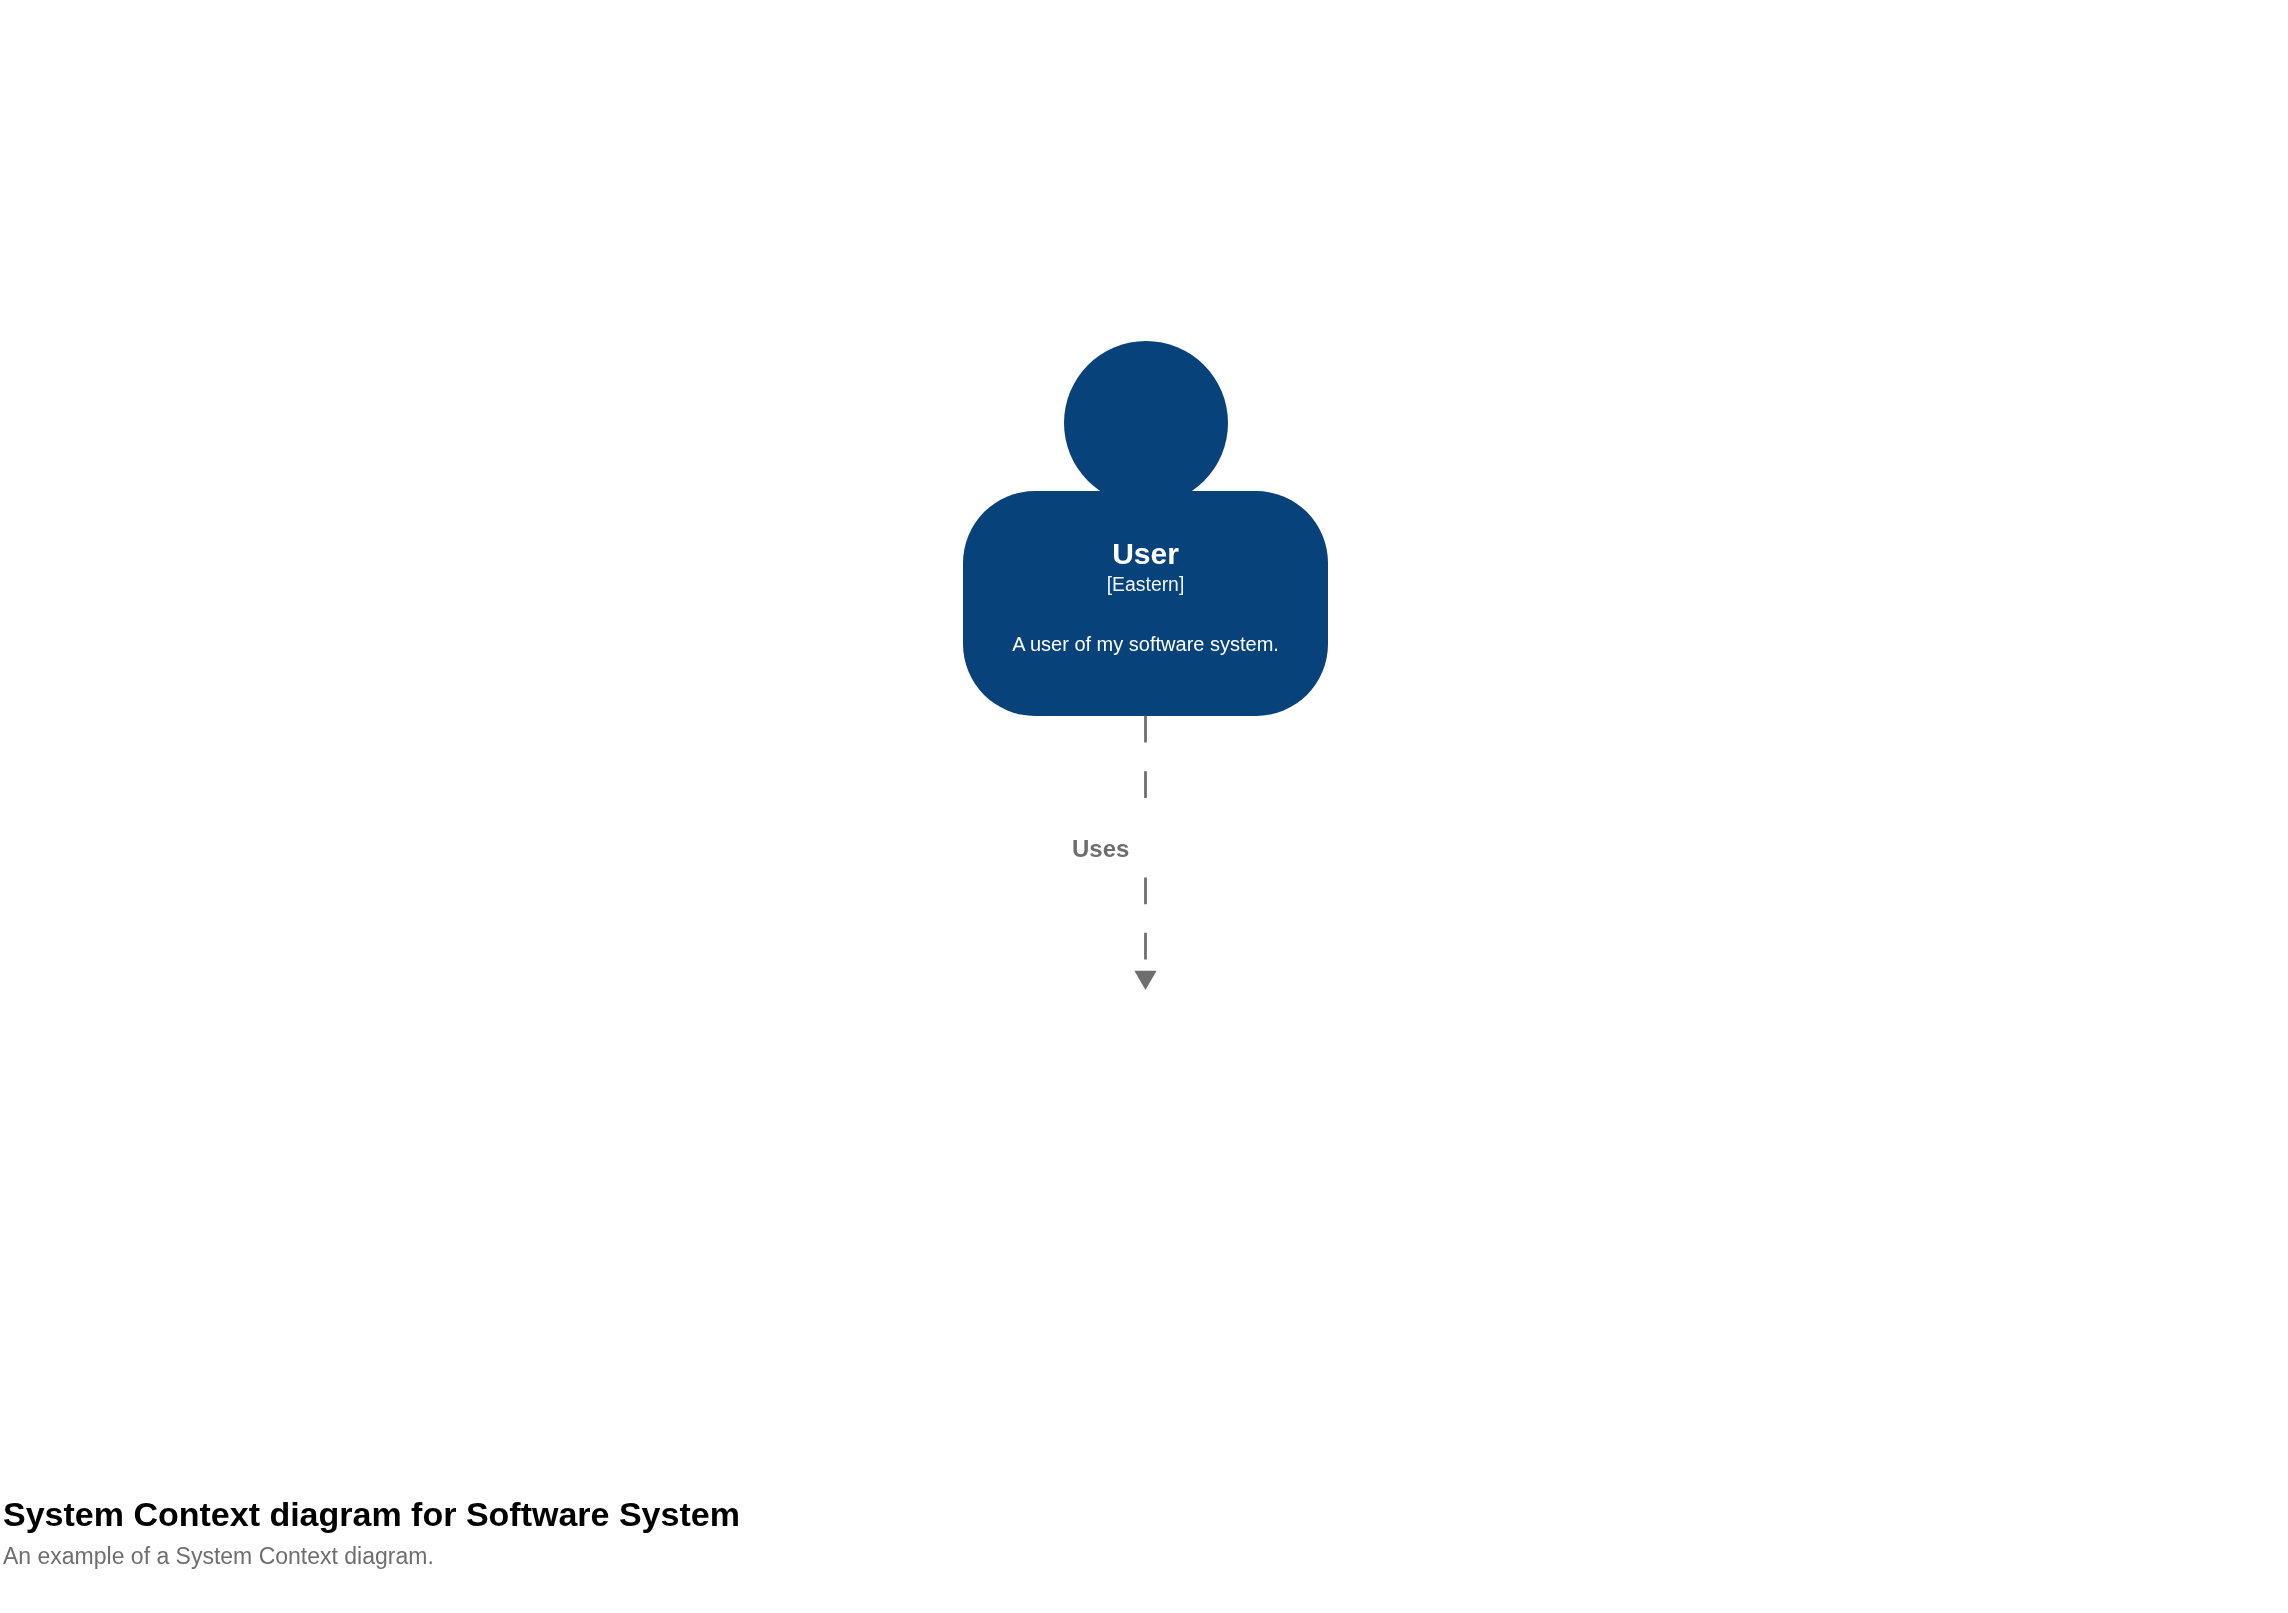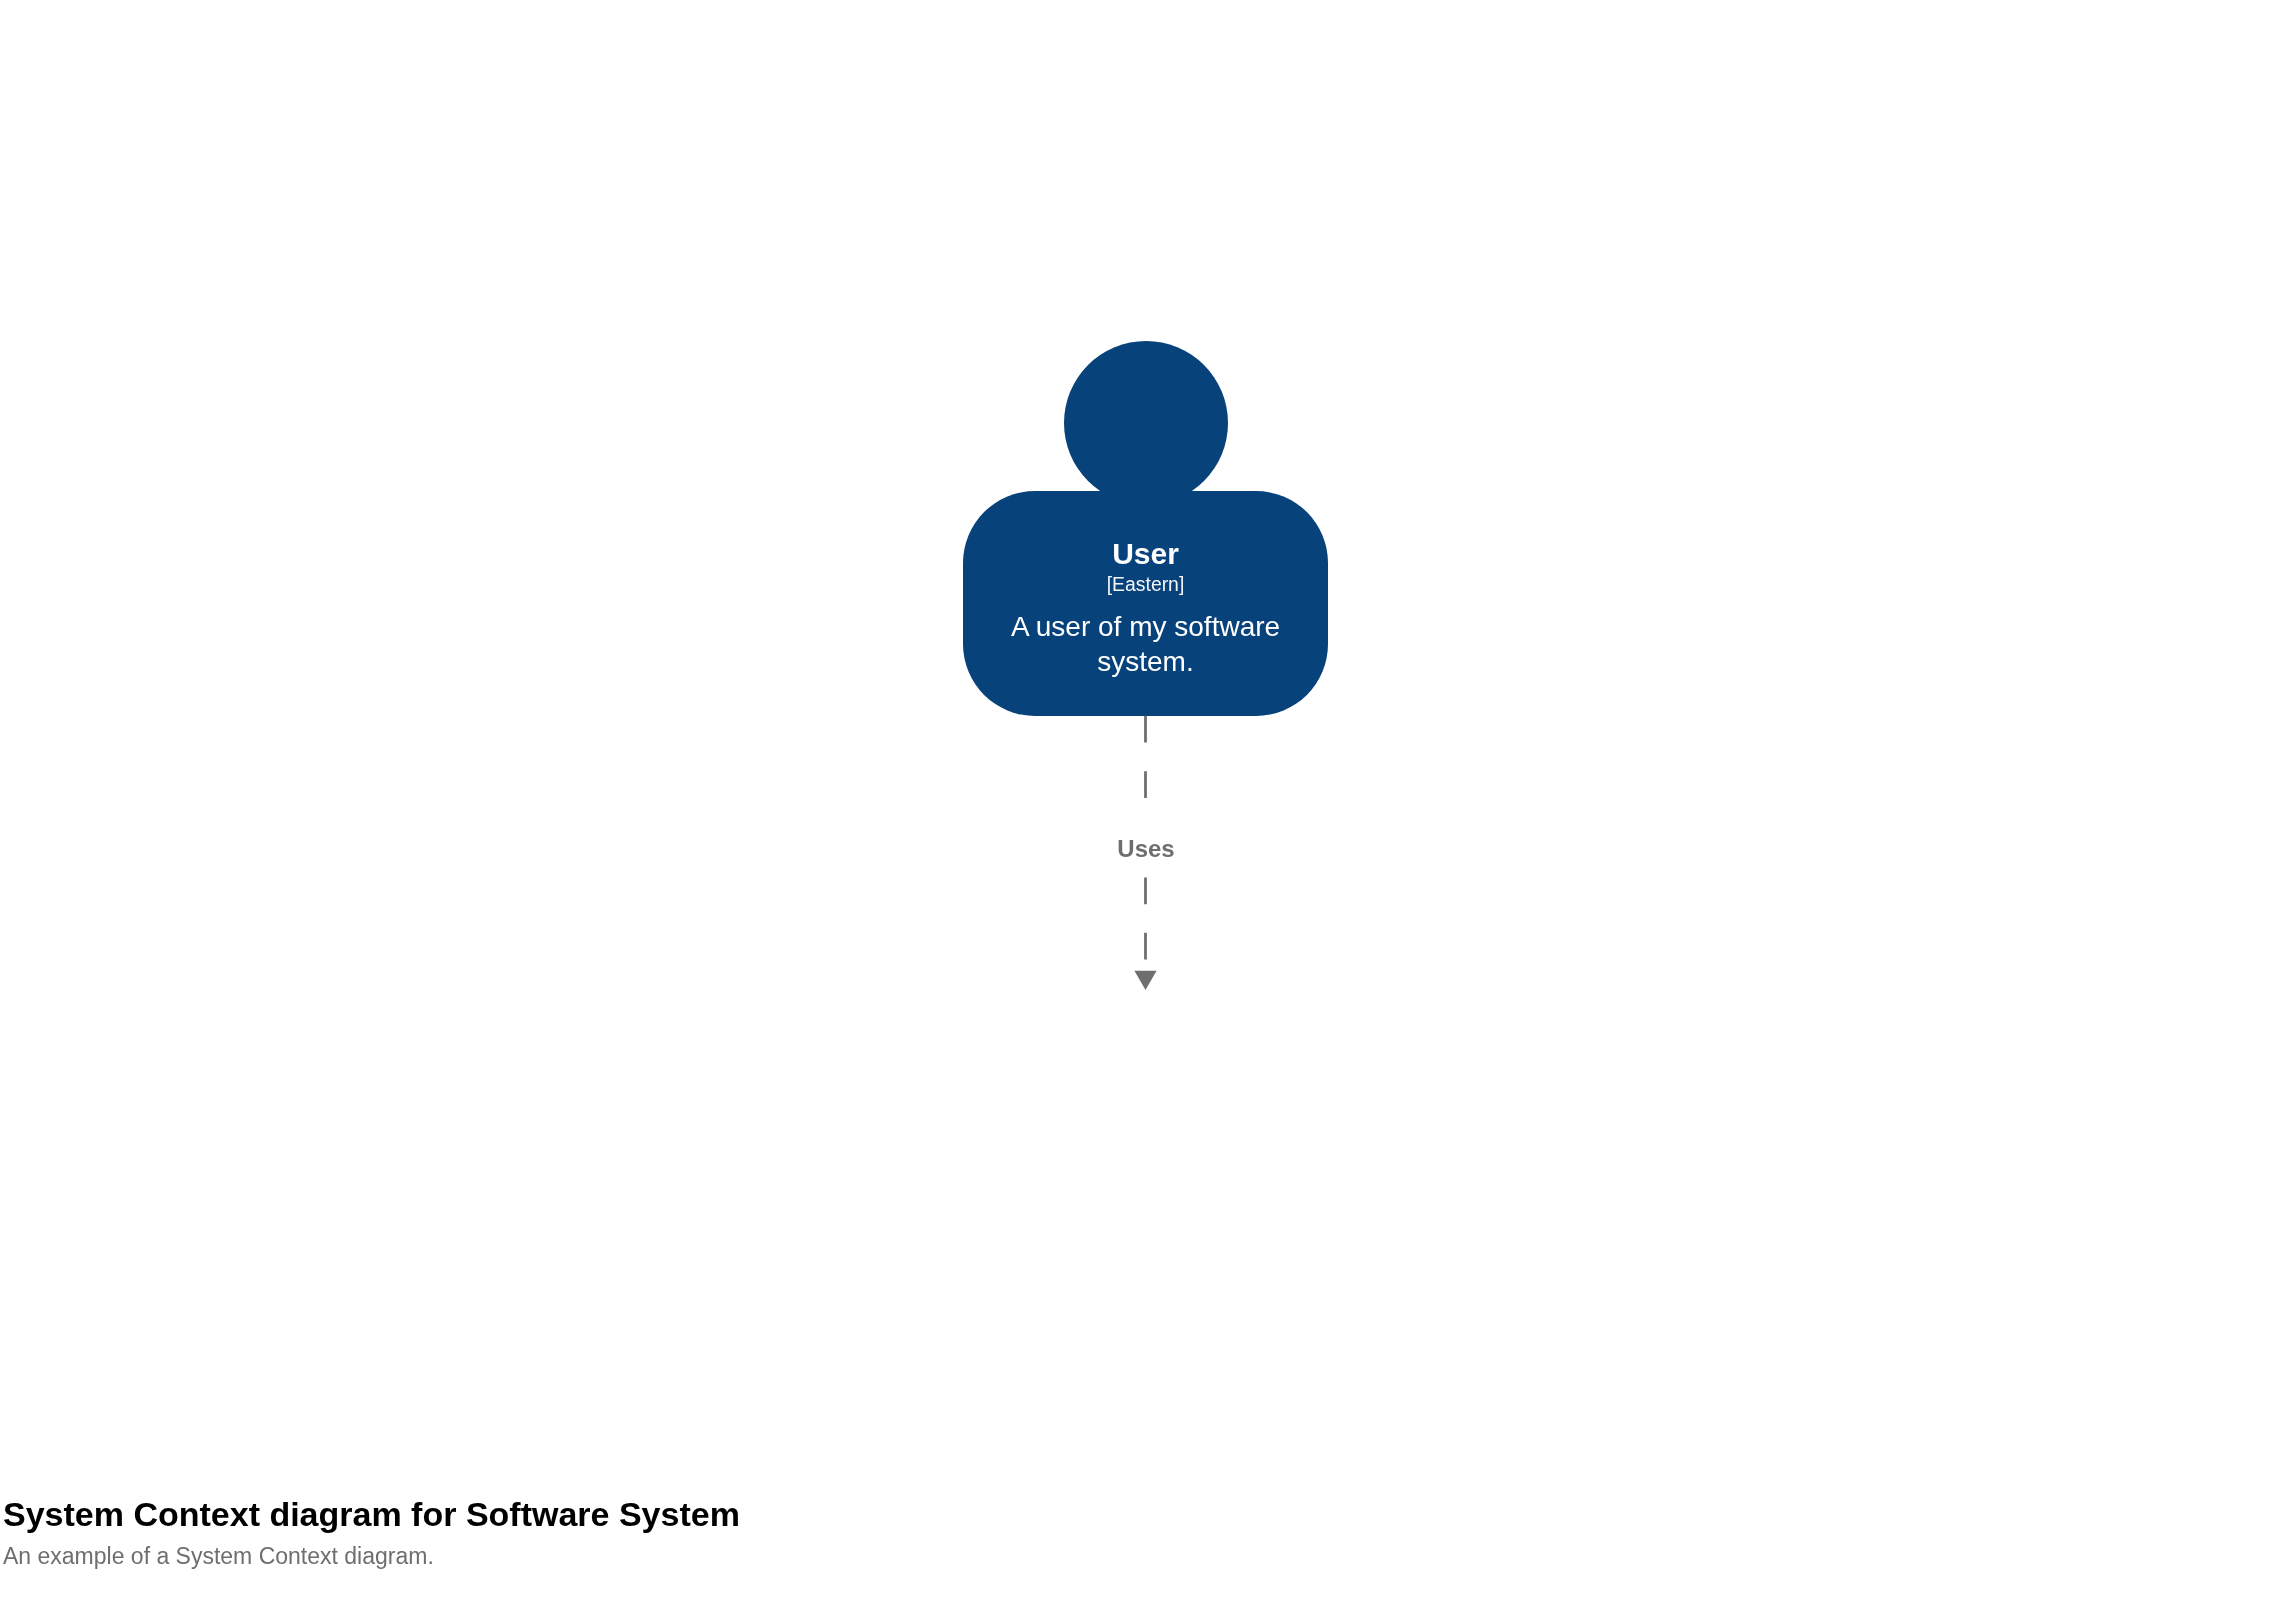--- a/index.html
+++ b/index.html
@@ -65,23 +65,24 @@
     font-weight: 700;
     line-height: 1.12;
   }
   .node-meta {
     font-size: 19.4px;
     line-height: 1.2;
     margin-top: 2.8px;
     opacity: 0.95;
   }
   .person-body .node-desc {
-    font-size: 28px;
+    font-size: 20px;
     line-height: 1.25;
-    margin-top: 12px;
+    margin-top: 35px;
+    text-align: right;
   }
 
   
   .relationship-svg {
     position: absolute;
     left: 1053px;
     top: 714px;
     width: 185px;
     height: 277px;
     overflow: visible;
@@ -91,21 +92,20 @@
     stroke-width: 3;
   }
   .relationship-svg polygon {
     fill: var(--relationship);
   }
   .relationship-label {
     position: absolute;
     left: 1072px;
     top: 835px;
     width: 148px;
-    text-align: center;
     font-size: 24px;
     font-weight: 700;
     color: var(--relationship);
     background: var(--canvas-bg);
   }
 
   
   .system-node {
     position: absolute;
     left: 936px;

